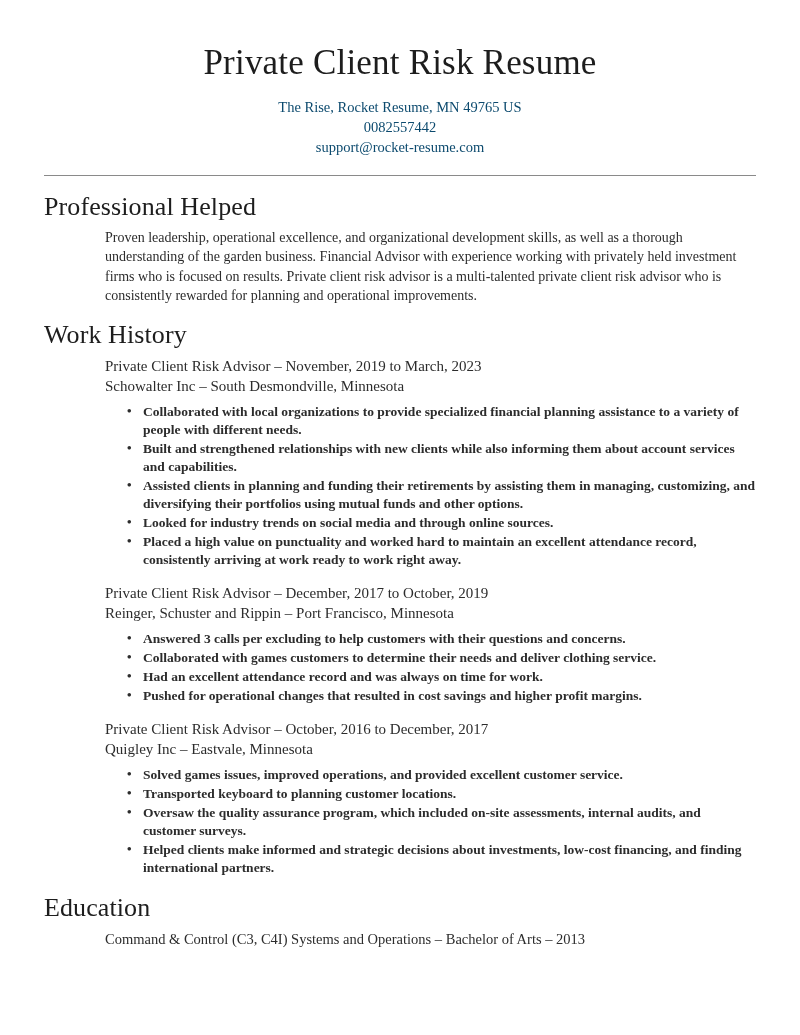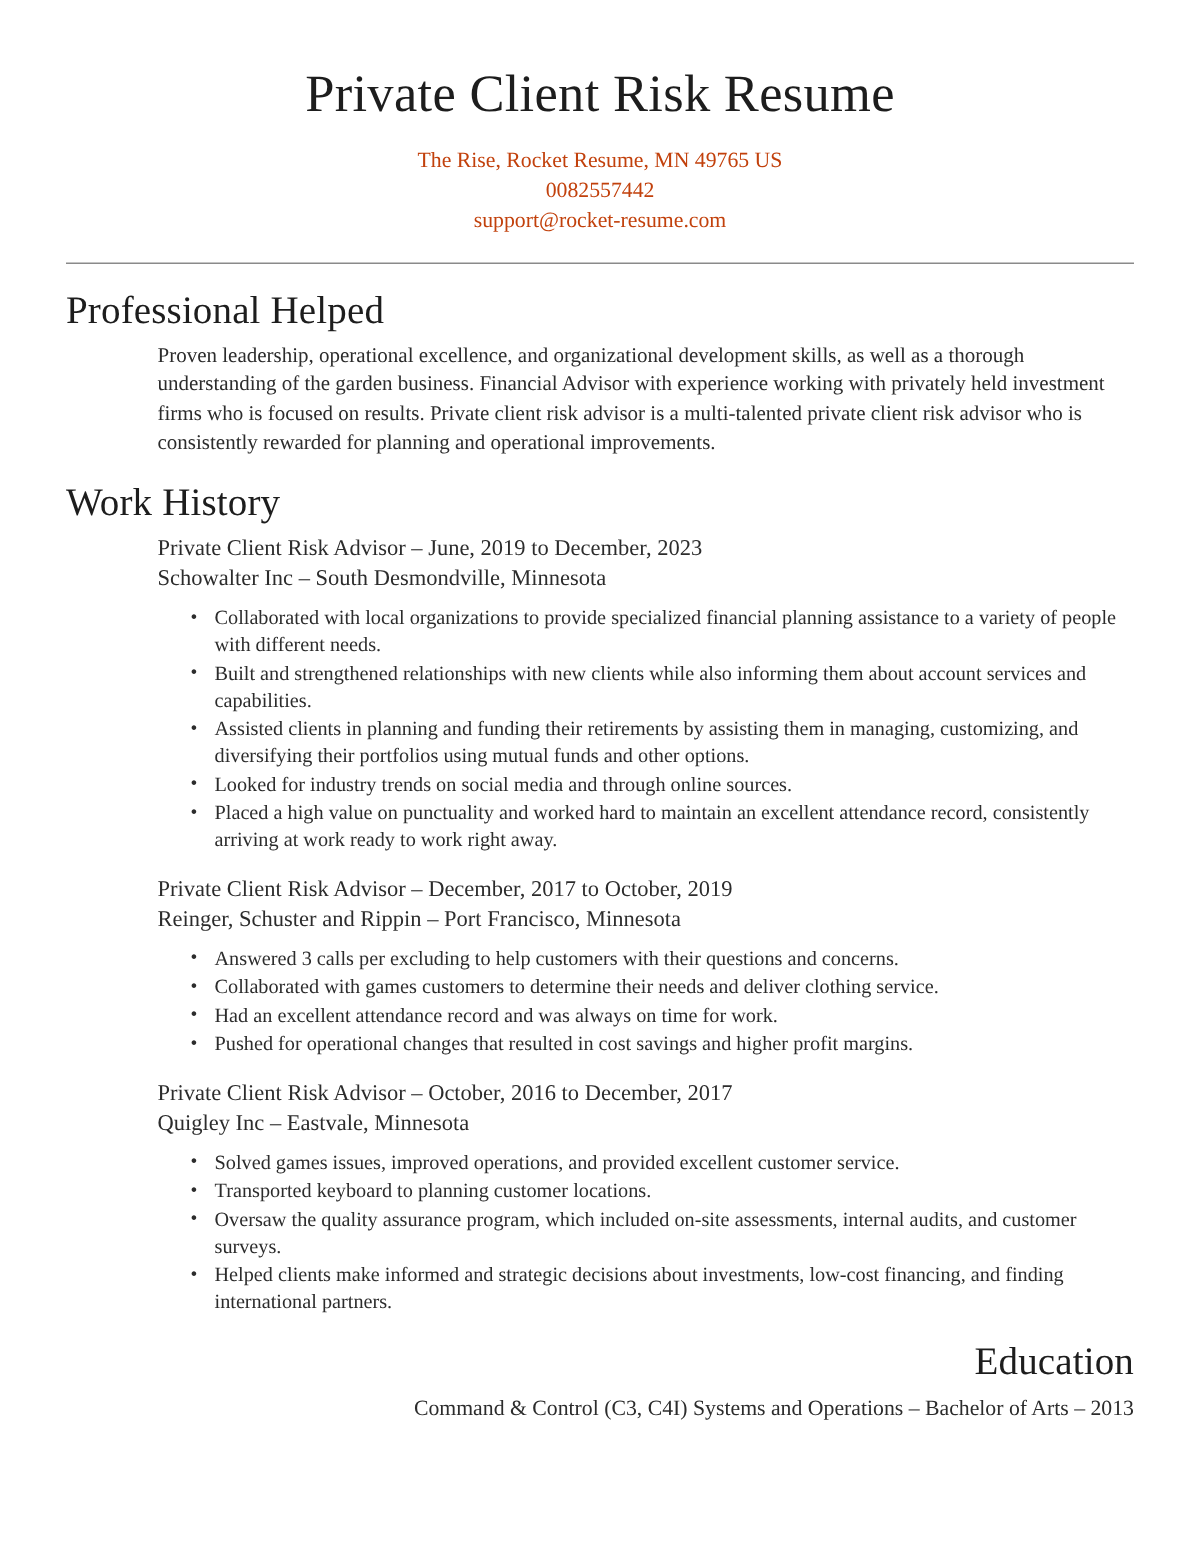--- a/index.html
+++ b/index.html
@@ -33,21 +33,21 @@
     padding-top: 42px;
     line-height: 1.2;
   }
   .contact-block {
     text-align: center;
     margin-top: 13px;
   }
   .contact-line {
     font-size: 14.5px;
     line-height: 20px;
-    color: #c2410c;
+    color: #0c4a6e;
   }
   .header-rule {
     border: 0;
     border-top: 1px solid #8a8a8a;
     margin: 18px 0 0 0;
     width: 100%;
   }
   
   .section {
     margin-top: 16px;
@@ -89,20 +89,21 @@
     list-style: none;
   }
   .job-bullets li {
     font-size: 13.5px;
     line-height: 18px;
     color: #2c2c2c;
     position: relative;
     padding-left: 16px;
     margin-bottom: 1px;
     max-width: 630px;
+    font-weight: bold;
   }
   .job-bullets li::before {
     content: "\2022";
     position: absolute;
     left: 0;
     top: -1px;
     font-size: 13px;
     color: #2c2c2c;
   }
   
@@ -117,21 +118,20 @@
     font-size: 14.5px;
     line-height: 20px;
     color: #2c2c2c;
   }
   
   .section-workhistory {
     margin-top: 14px;
   }
   .section-education {
     margin-top: 16px;
-    text-align: right;
   }
 </style>
 </head>
 <body>
 
 <div class="page">
 
   <h1 class="resume-title">Private Client Risk Resume</h1>
 
   <div class="contact-block">
@@ -147,21 +147,21 @@
     <div class="section-body">
       <p class="summary-text">Proven leadership, operational excellence, and organizational development skills, as well as a thorough understanding of the garden business. Financial Advisor with experience working with privately held investment firms who is focused on results. Private client risk advisor is a multi-talented private client risk advisor who is consistently rewarded for planning and operational improvements.</p>
     </div>
   </div>
 
   <div class="section section-workhistory">
     <h2 class="section-heading">Work History</h2>
     <div class="section-body">
 
       <div class="job">
-        <div class="job-title">Private Client Risk Advisor – June, 2019 to December, 2023</div>
+        <div class="job-title">Private Client Risk Advisor – November, 2019 to March, 2023</div>
         <div class="job-company">Schowalter Inc – South Desmondville, Minnesota</div>
         <ul class="job-bullets">
           <li>Collaborated with local organizations to provide specialized financial planning assistance to a variety of people with different needs.</li>
           <li>Built and strengthened relationships with new clients while also informing them about account services and capabilities.</li>
           <li>Assisted clients in planning and funding their retirements by assisting them in managing, customizing, and diversifying their portfolios using mutual funds and other options.</li>
           <li>Looked for industry trends on social media and through online sources.</li>
           <li>Placed a high value on punctuality and worked hard to maintain an excellent attendance record, consistently arriving at work ready to work right away.</li>
         </ul>
       </div>
 

